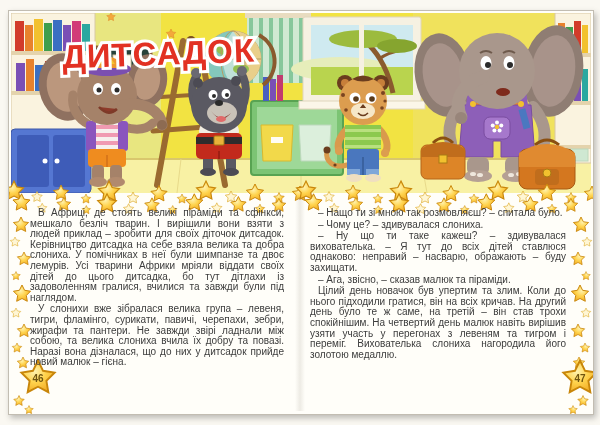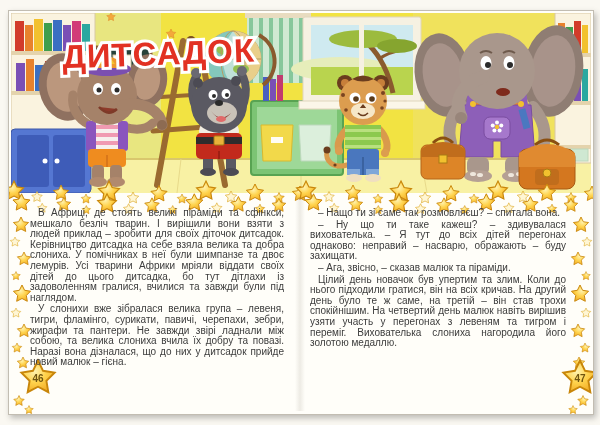--- a/index.html
+++ b/index.html
@@ -382,19 +382,20 @@
   </svg>
 
   <div class="gutter"></div>
 
   <div class="cols" id="colL">
     <p>В Африці, де стоять великі піраміди та сфінкси, мешкало безліч тварин. І вирішили вони взяти з людей приклад – зробити для своїх діточок дитсадок. Керівництво дитсадка на себе взяла велика та добра слониха. У помічниках в неї були шимпанзе та двоє лемурів. Усі тварини Африки мріяли віддати своїх дітей до цього дитсадка, бо тут дітлахи із задоволенням гралися, вчилися та завжди були під наглядом.</p>
     <p>У слонихи вже зібралася велика група – левеня, тигри, фламінго, сурикати, павичі, черепахи, зебри, жирафи та пантери. Не завжди звірі ладнали між собою, та велика слониха вчила їх добру та повазі. Наразі вона дізналася, що до них у дитсадок прийде новий малюк – гієна.</p>
   </div>
 
   <div class="cols" id="colR">
-    <p>– Нащо ти зі саме так розмовляєш? – спитала вона.</p>
-    <p>– Ну що ти таке кажеш? – здивувалася вихователька. – Я тут до всіх дітей перегонах однаково: неправий – насварю, ображають – буду захищати.</p>
+    <p>– Нащо ти зі мною так розмовляєш? – спитала було.</p>
+    <p>– Чому це? – здивувалася слониха.</p>
+    <p>– Ну що ти таке кажеш? – здивувалася вихователька. – Я тут до всіх дітей ставлюся однаково: неправий – насварю, ображають – буду захищати.</p>
     <p>– Ага, звісно, – сказав малюк та піраміди.</p>
     <p>Цілий день новачок був упертим та злим. Коли до нього підходили гратися, він на всіх кричав. На другий день було те ж саме, на третій – він став трохи спокійнішим. На четвертий день малюк навіть вирішив узяти участь у перегонах з левеням та тигром і переміг. Вихователька слониха нагородила його золотою медаллю.</p>
   </div>
 
 </div>
 
 </body></html>

